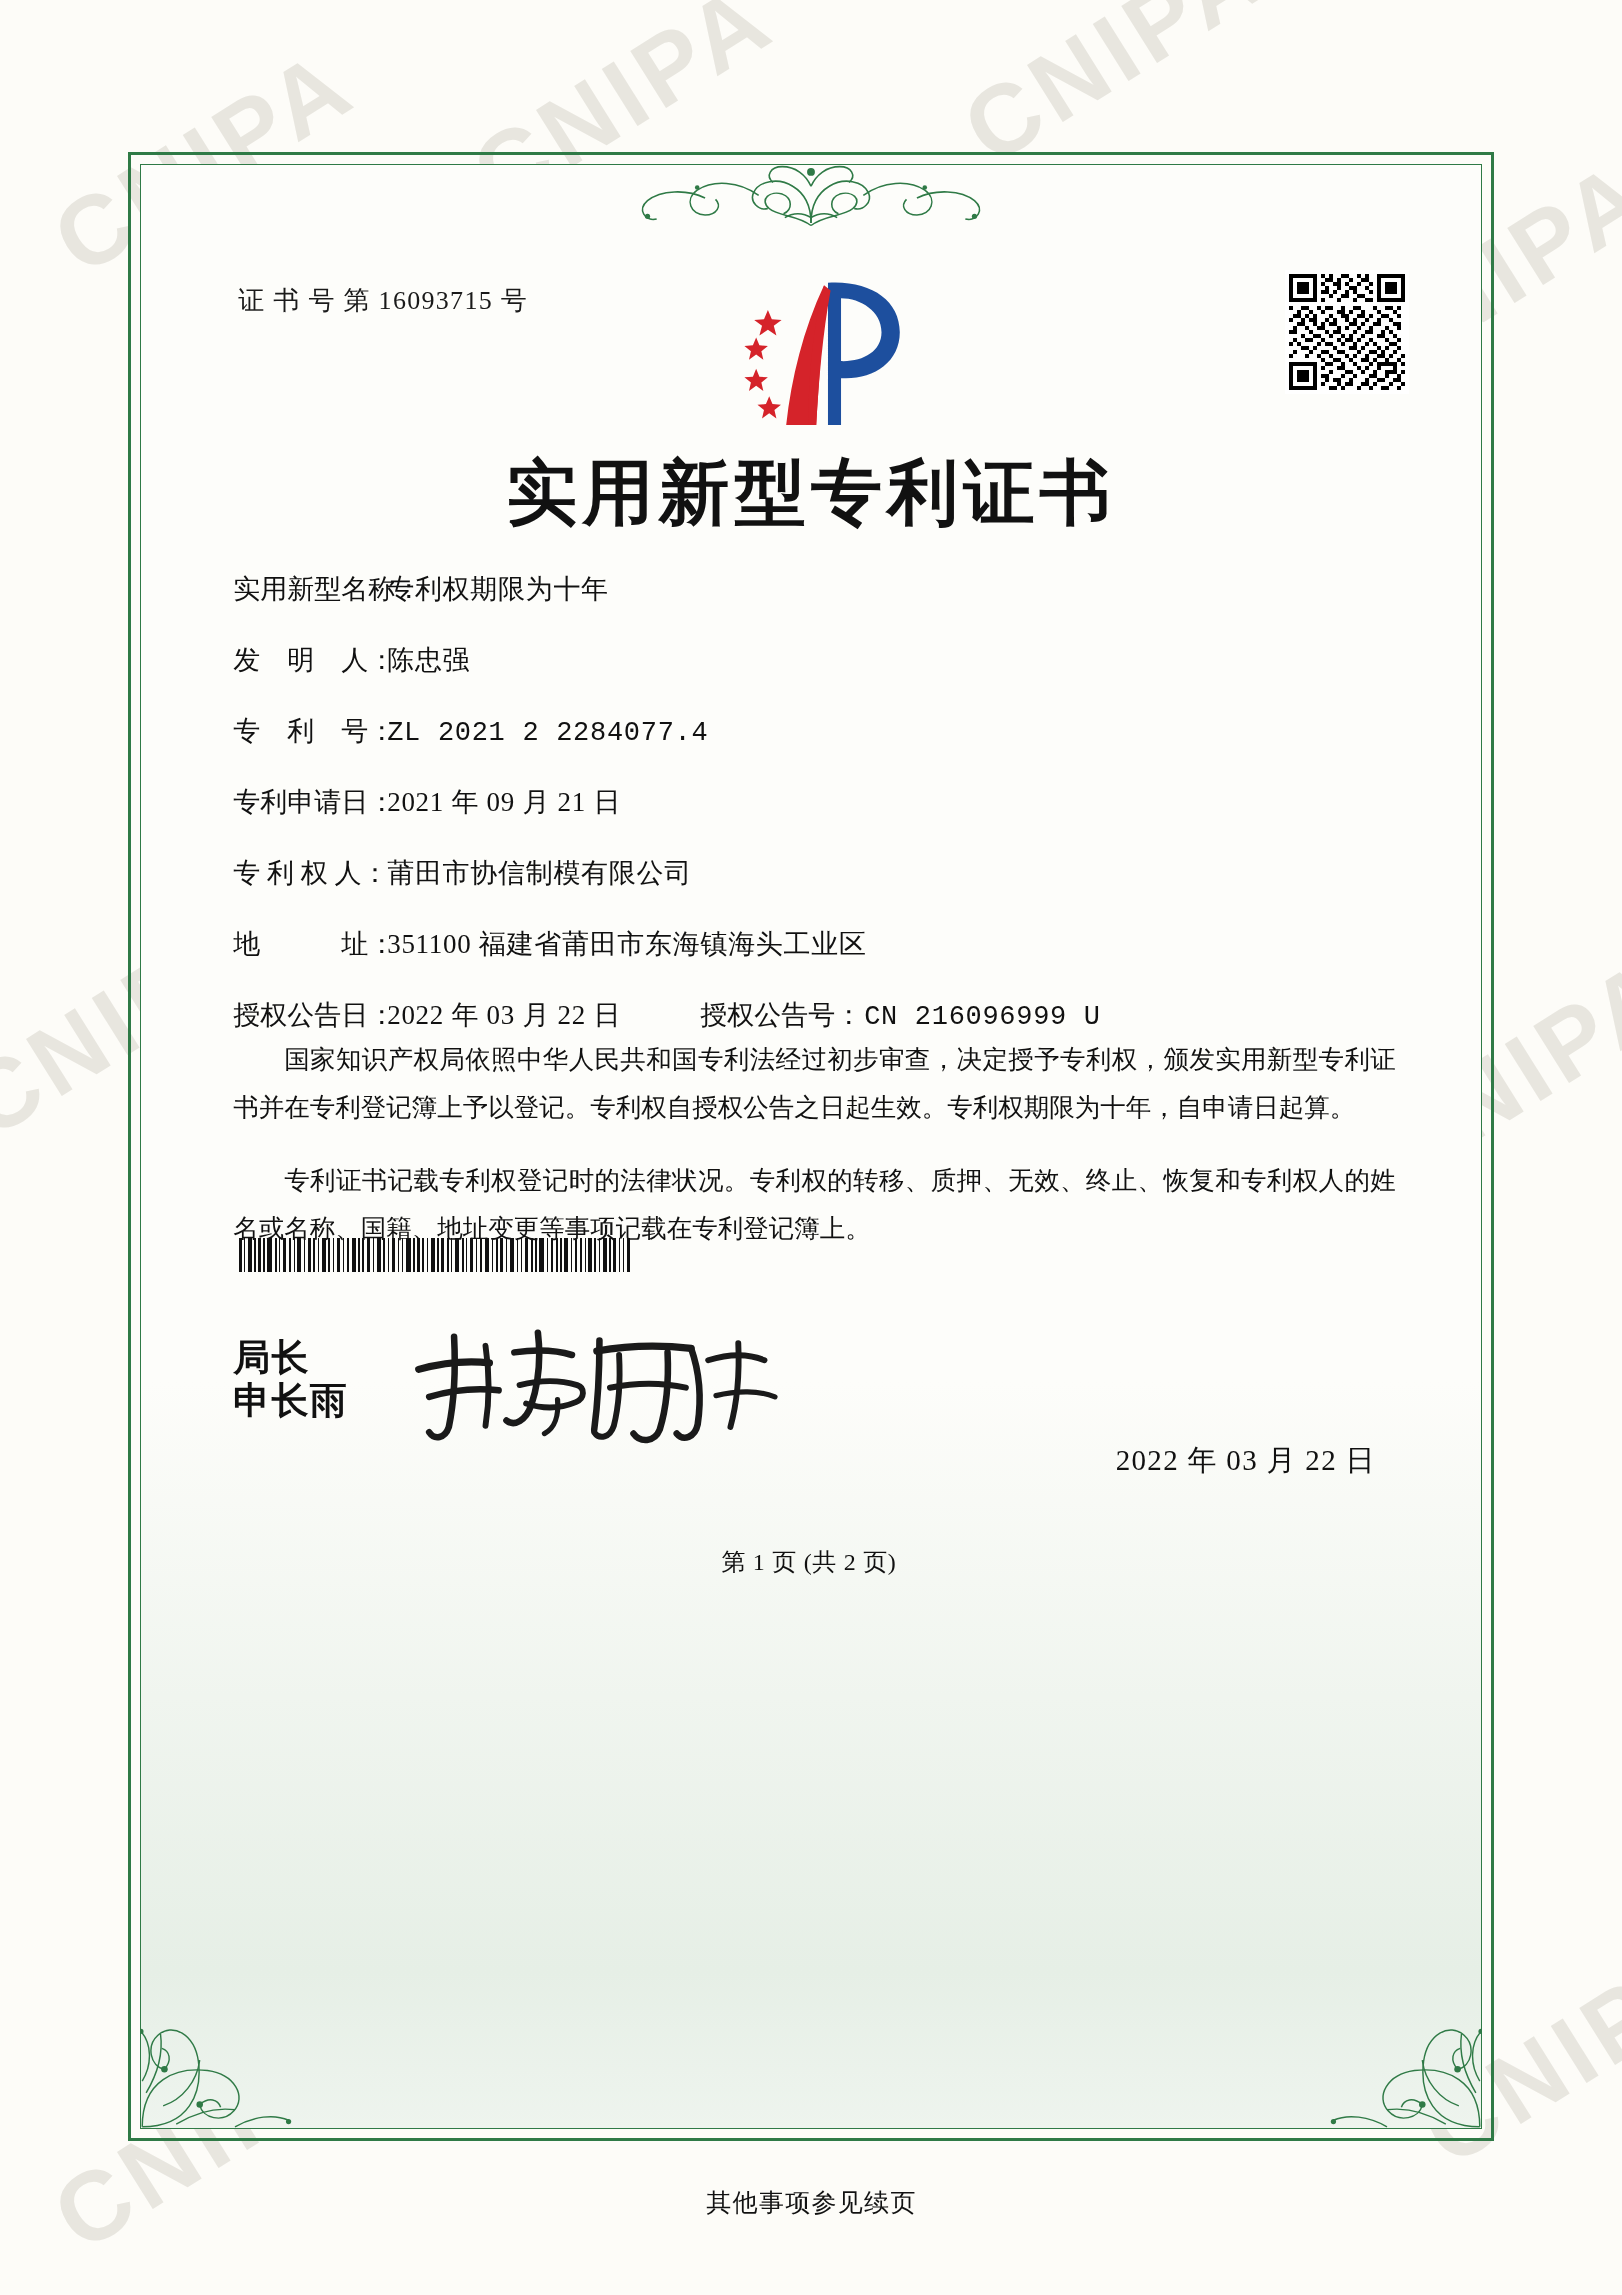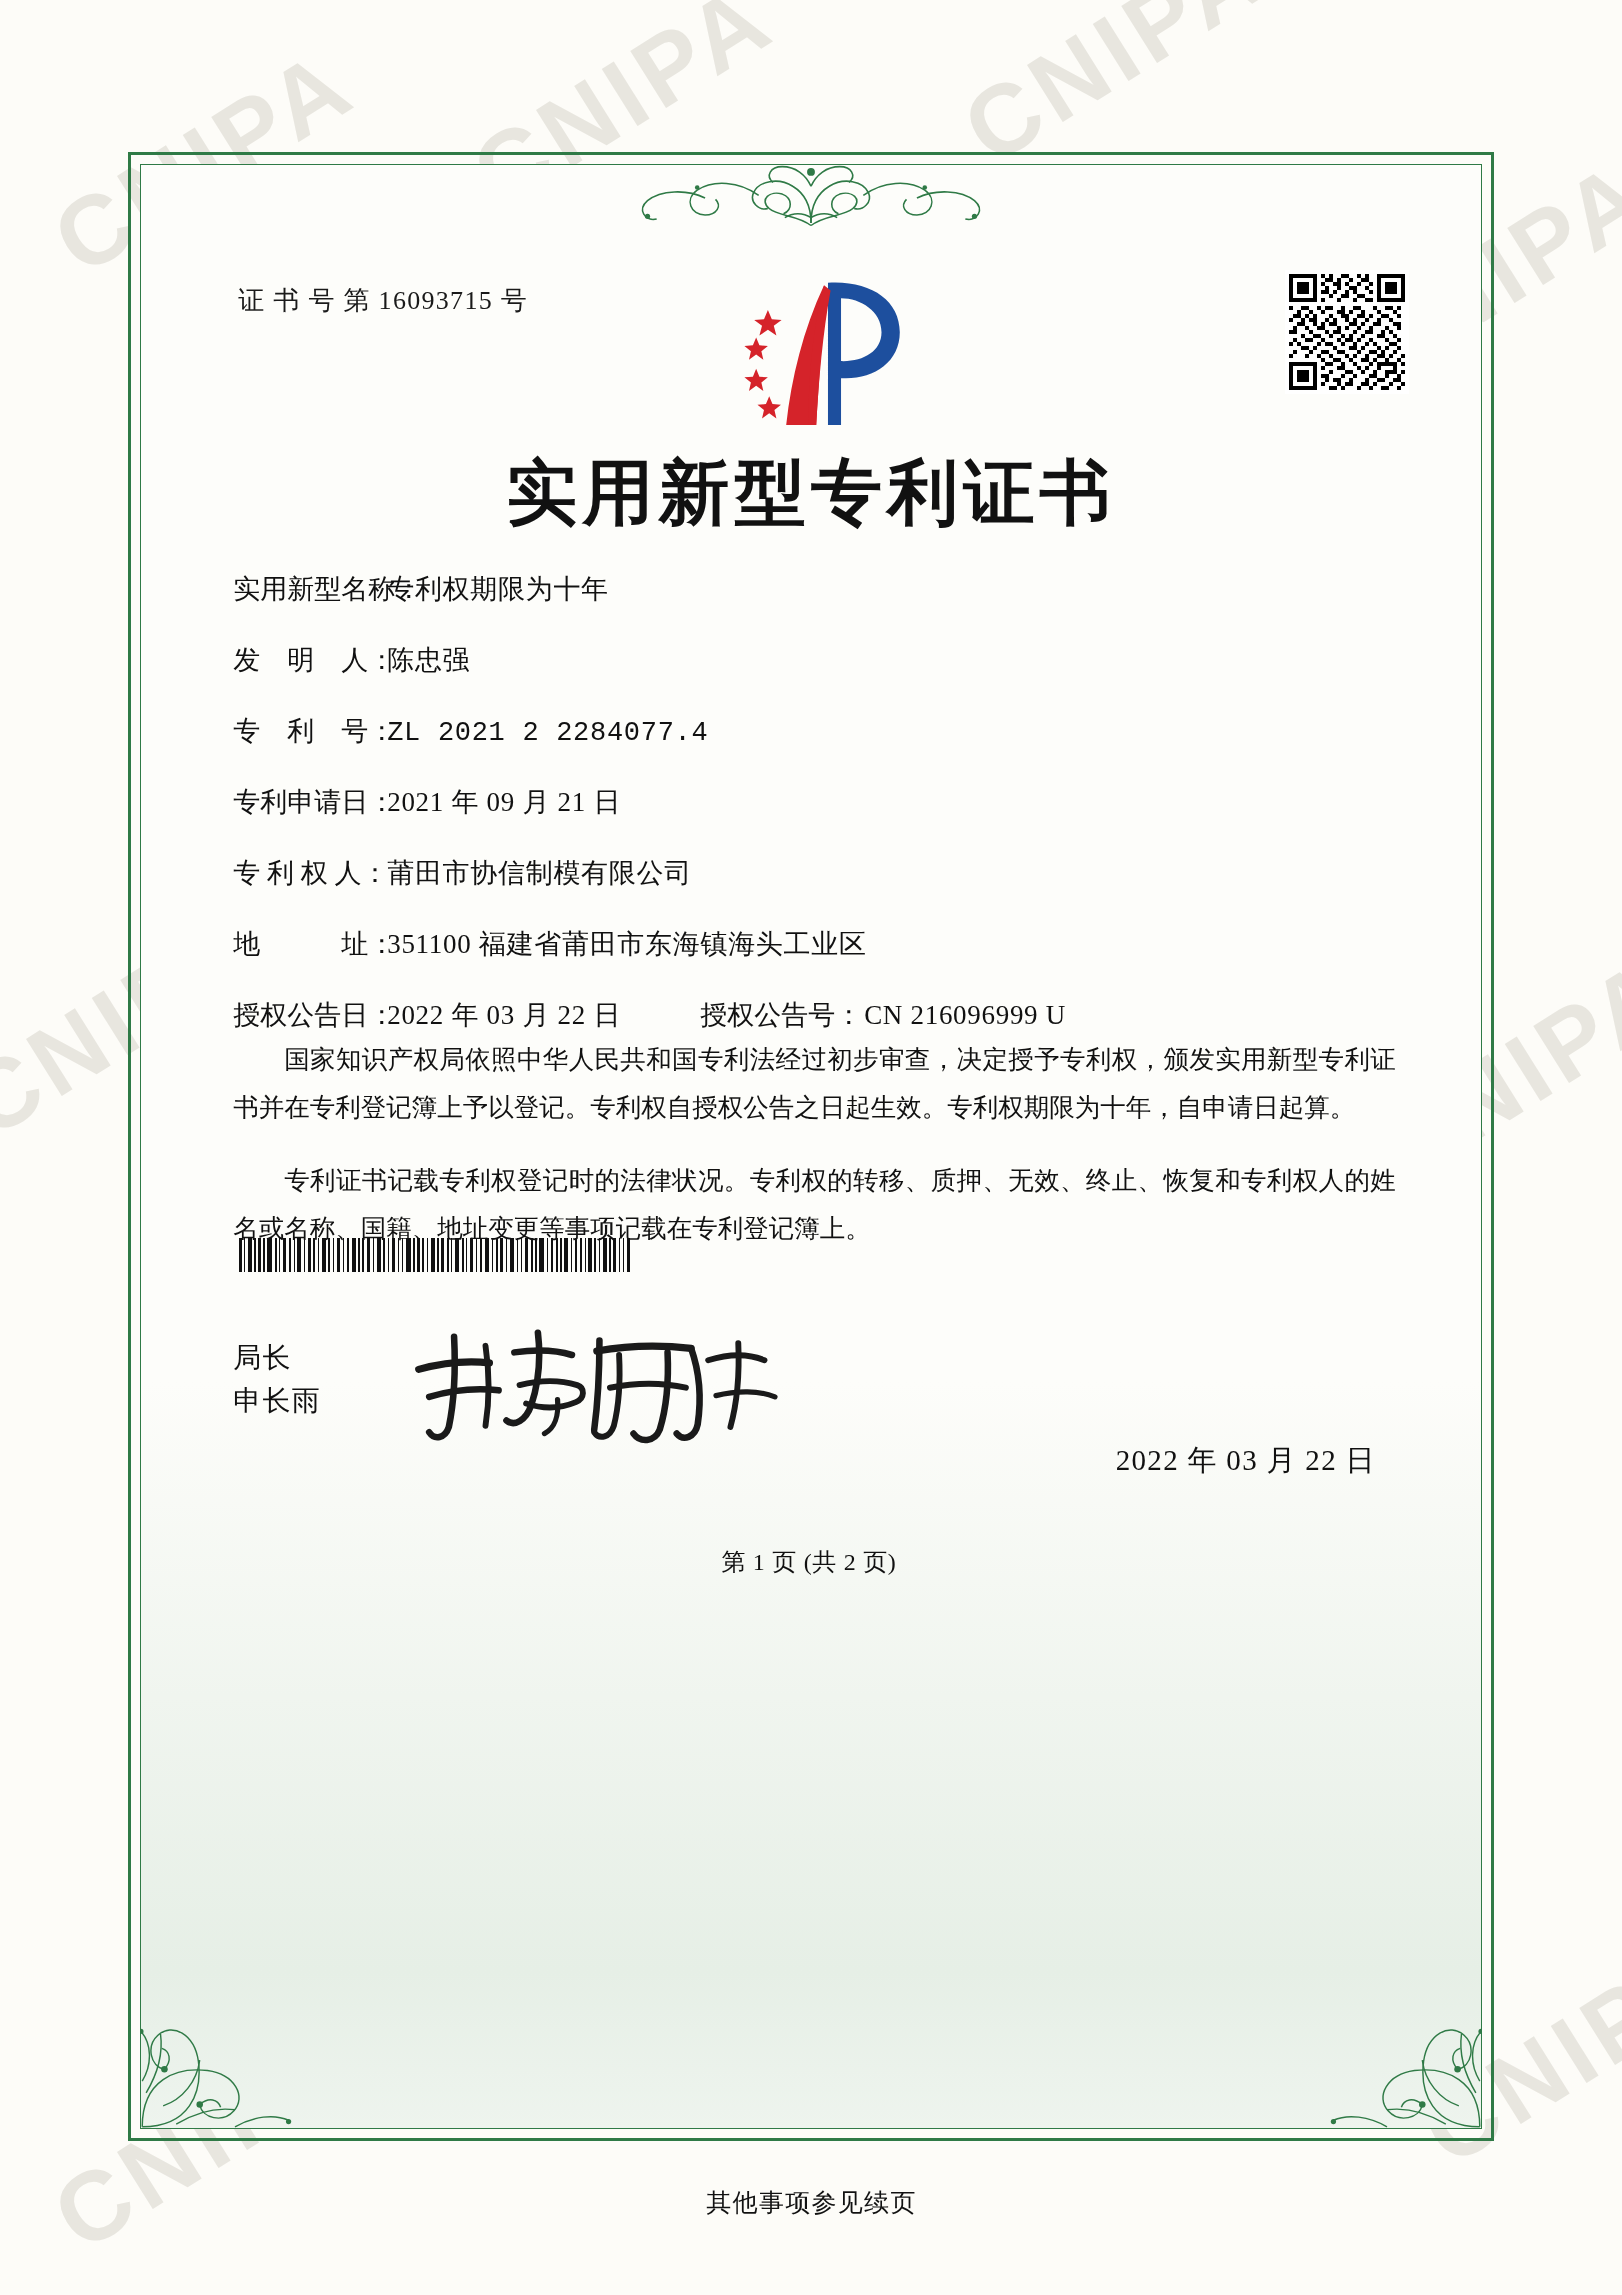--- a/index.html
+++ b/index.html
@@ -159,20 +159,21 @@
     align-items: baseline;
     font-size: 27px;
     color: #111111;
     white-space: nowrap;
     margin-bottom: 35px;
   }
   .col-second {
     margin-left: 79px;
     display: flex;
     align-items: baseline;
+    font-family: Liberation Mono, monospace;
   }
   .col-second .field-label { width: 164px; }
 
   
   .paras {
     position: absolute;
     left: 92px;
     right: 85px;
     top: 845px;
     font-size: 25.5px;
@@ -189,24 +190,25 @@
     top: 1073px;
     width: 419px;
     height: 34px;
   }
 
   
   .sig-block {
     position: absolute;
     left: 92px;
     top: 1171px;
-    font-size: 28px;
+    font-size: 37px;
     line-height: 43px;
     color: #111111;
     letter-spacing: 1.3px;
+    font-weight: bold;
   }
   .signature {
     position: absolute;
     left: 262px;
     top: 1152px;
     width: 406px;
     height: 131px;
   }
   .issue-date {
     position: absolute;

